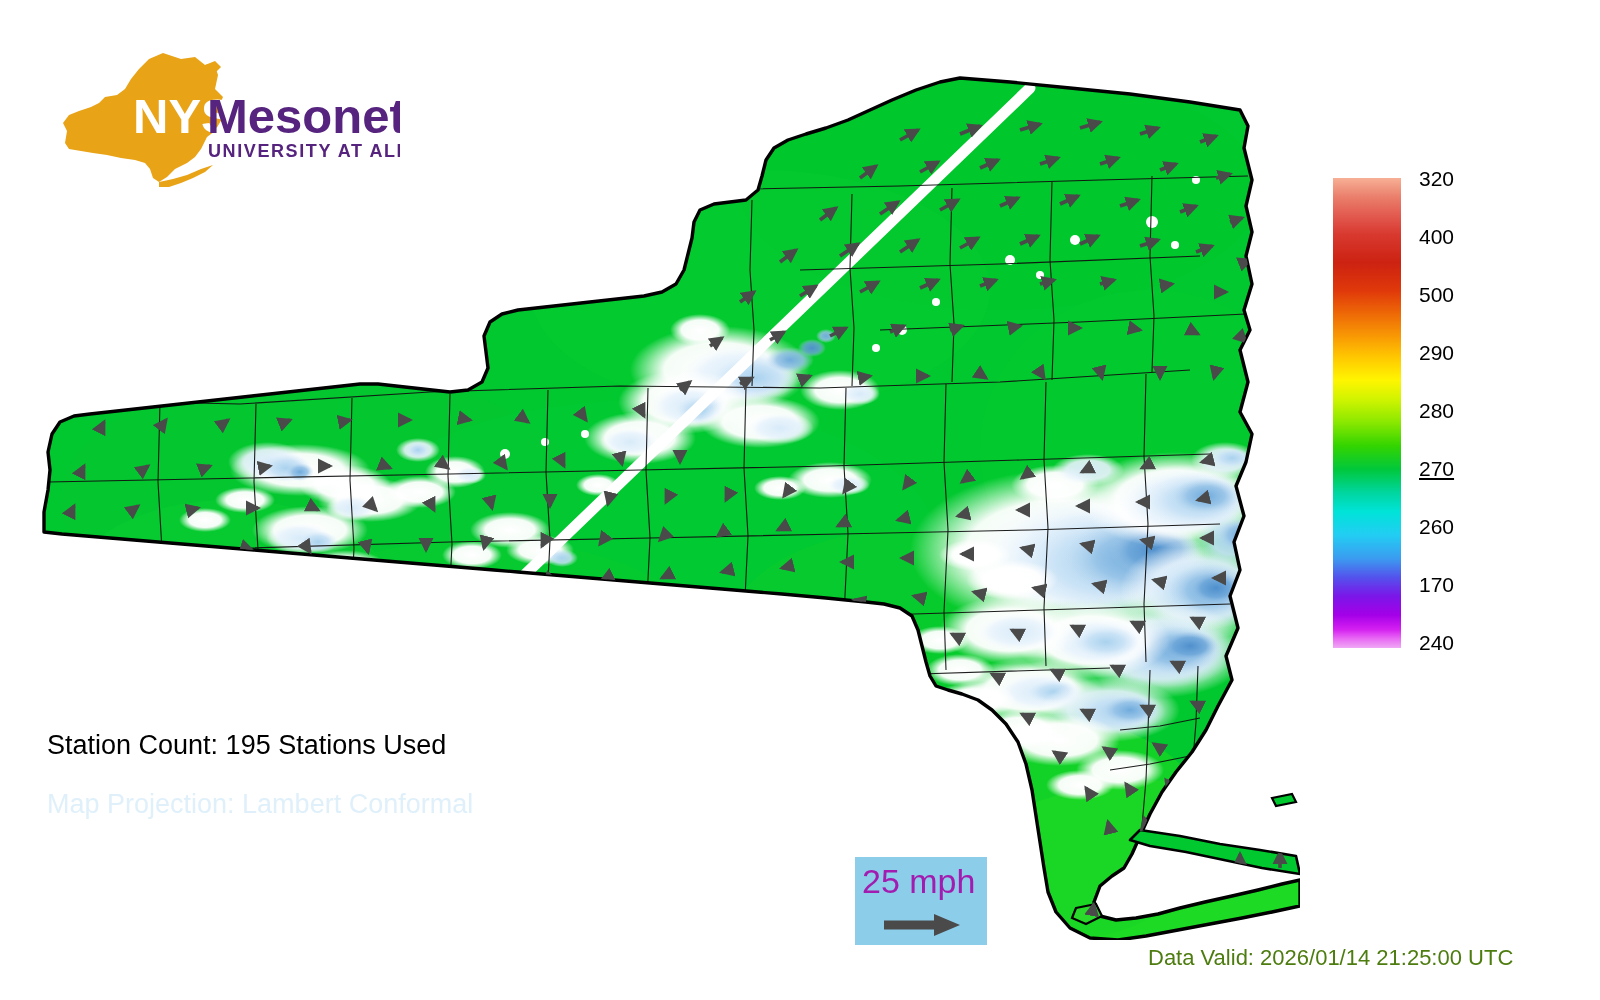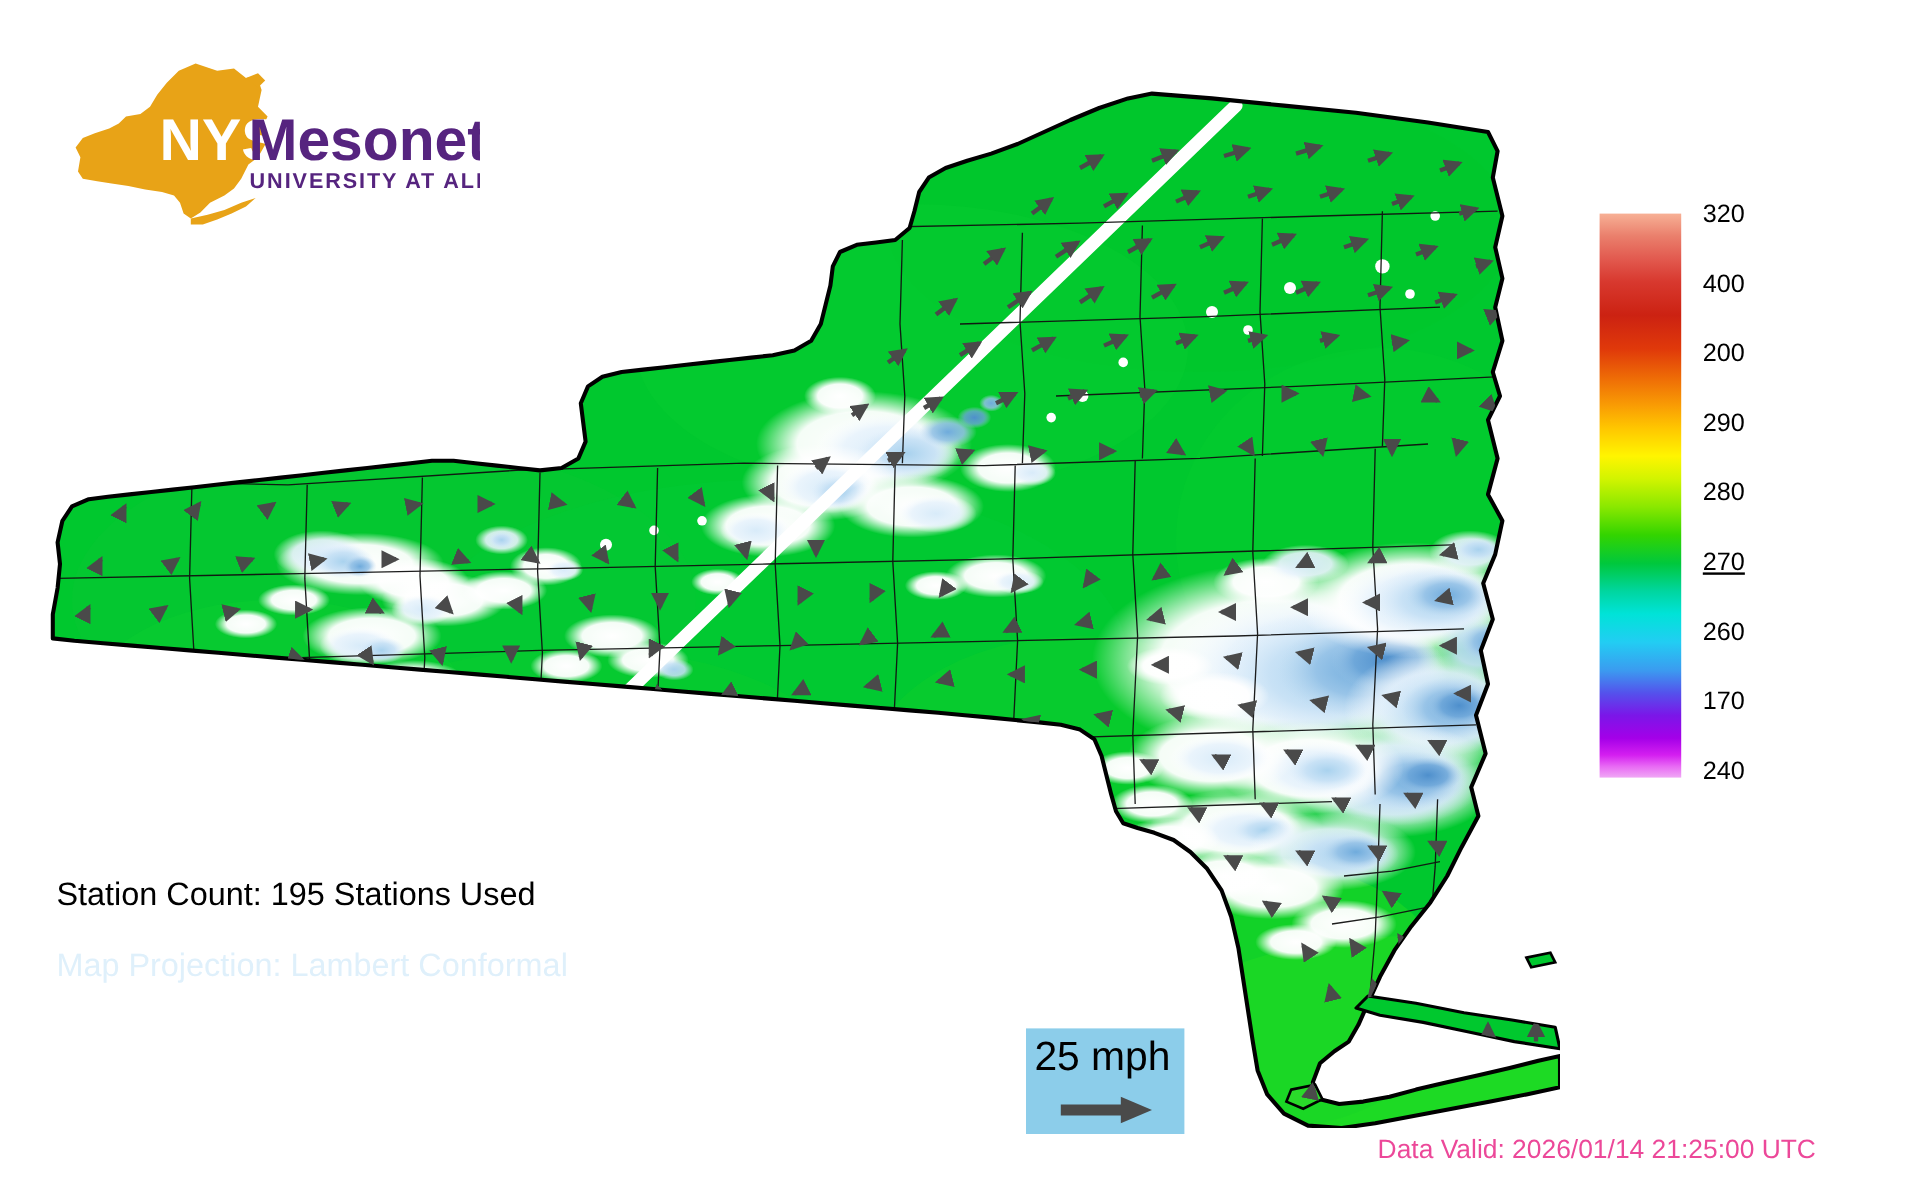--- a/index.html
+++ b/index.html
@@ -48,26 +48,26 @@
 
   
   #caption{position:absolute;left:47px;top:716px;width:900px;}
   .cap-line{font-size:27px;line-height:59px;color:#000;white-space:nowrap;}
   .cap-line.faint{color:#dff0fb;}
 
   
   #wind-legend{position:absolute;left:855px;top:857px;width:132px;height:88px;
       background:#8ccdea;}
   #wind-legend .wl-text{position:absolute;left:7px;top:5px;font-size:34px;
-      line-height:38px;color:#000000;white-space:nowrap;}
+      line-height:38px;color:#a21caf;white-space:nowrap;}
   #wind-legend .wl-arrow{position:absolute;left:27px;top:55px;}
 
   
   #data-valid{position:absolute;left:1148px;top:946px;font-size:22px;
-      line-height:24px;color:#ec4899;white-space:nowrap;}
+      line-height:24px;color:#4d7c0f;white-space:nowrap;}
 </style>
 </head>
 <body>
 
 <div id="logo">
   <svg viewBox="0 0 345 150" width="345" height="150" aria-hidden="true">
 
     <g>
       <path d="M108 8 L126 14 L140 12 L150 20 L159 18 L163 30 L160 44 L168 52
                L163 63 L168 72 L160 86 L152 92 L146 104 L140 112 L132 118
@@ -590,21 +590,21 @@
     <line x1="1120" y1="872" x2="1122" y2="860"></line>
     <line x1="1092" y1="884" x2="1094" y2="874"></line>
   </g>
 </svg>
 </div>
 
 <div id="colorbar-group">
   <div id="colorbar-strip"></div>
   <div class="cb-label" style="top:-14px;">320</div>
   <div class="cb-label" style="top:44px;">400</div>
-  <div class="cb-label" style="top:102px;">200</div>
+  <div class="cb-label" style="top:102px;">500</div>
   <div class="cb-label" style="top:160px;">290</div>
   <div class="cb-label" style="top:218px;">280</div>
   <div class="cb-label" style="top:276px;text-decoration:underline;">270</div>
   <div class="cb-label" style="top:334px;">260</div>
   <div class="cb-label" style="top:392px;">170</div>
   <div class="cb-label" style="top:450px;">240</div>
 </div>
 
 <div id="caption">
   <div class="cap-line">Station Count: 195 Stations Used</div>

